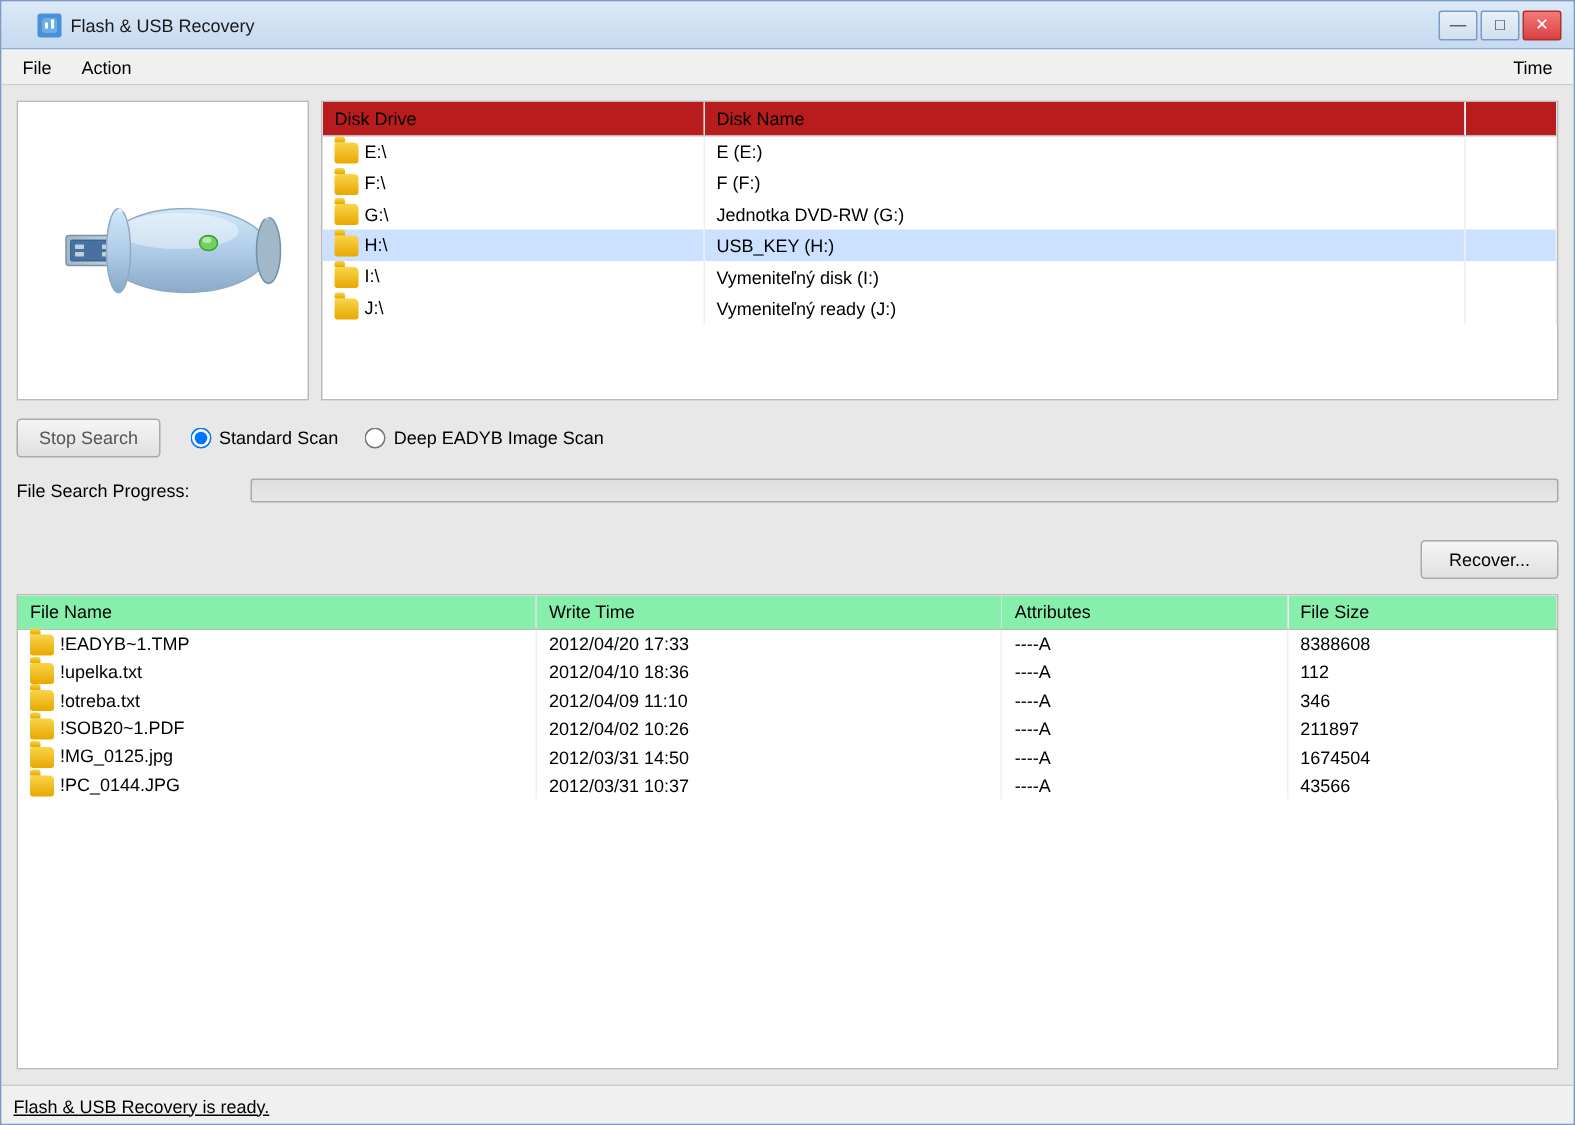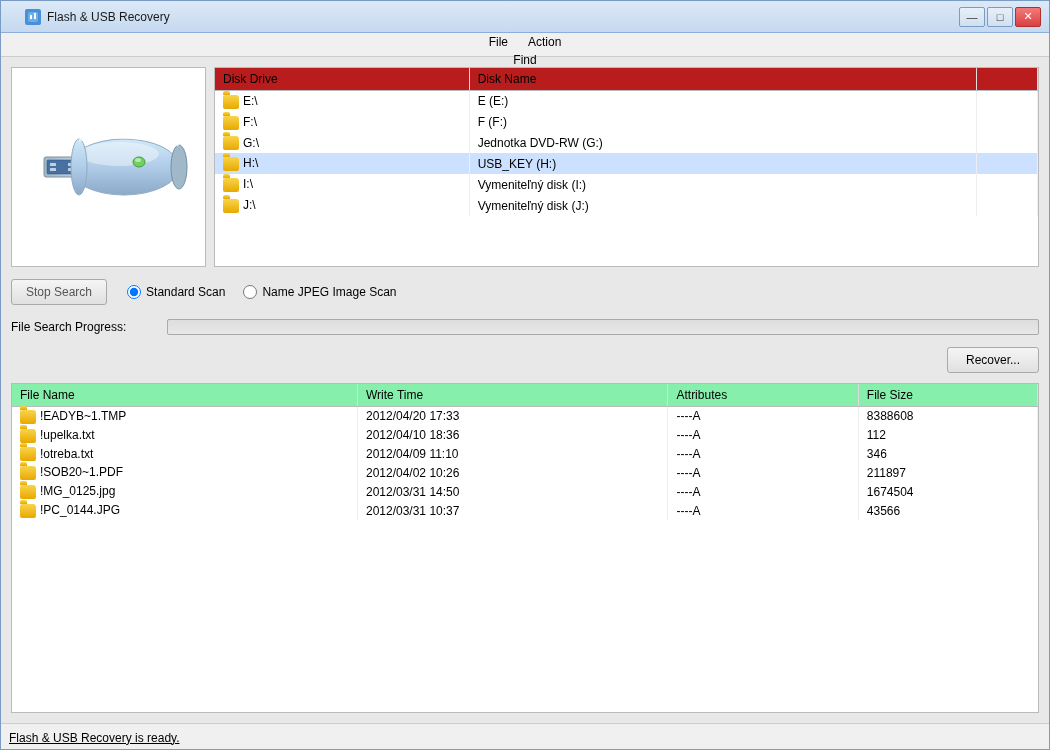--- a/index.html
+++ b/index.html
@@ -66,21 +66,20 @@
 
     
     .menu-bar {
       background: #f0f0f0;
       height: 24px;
       display: flex;
       align-items: center;
       border-bottom: 1px solid #ccc;
       padding: 0 4px;
       justify-content: space-between;
-      flex-direction: column;
     }
     .menu-bar-left {
       display: flex;
       gap: 0;
     }
     .menu-item {
       padding: 2px 10px;
       cursor: pointer;
       font-size: 12px;
       color: #000;
@@ -260,20 +259,21 @@
       justify-content: flex-end;
       padding: 2px 0;
     }
     .btn-recover {
       padding: 5px 18px;
       border: 1px solid #aaa;
       background: linear-gradient(to bottom, #f5f5f5, #e0e0e0);
       border-radius: 3px;
       cursor: pointer;
       font-size: 12px;
+      margin-top: 13px;
     }
 
     
     .files-section {
       flex: 1;
       background: white;
       border: 1px solid #bbb;
       overflow: hidden;
       display: flex;
       flex-direction: column;
@@ -350,21 +350,21 @@
       <button class="tb-btn">□</button>
       <button class="tb-btn close">✕</button>
     </div>
   </div>
 
   <div class="menu-bar">
     <div class="menu-bar-left">
       <span class="menu-item">File</span>
       <span class="menu-item">Action</span>
     </div>
-    <span class="menu-about">Find</span>
+    <span class="menu-about">Time</span>
   </div>
 
   <div class="main-content">
 
     <div class="top-section">
 
       <div class="usb-image-panel">
         <svg class="usb-svg" viewBox="0 0 170 130">
 
           <defs>
@@ -446,39 +446,39 @@
       <td>
         <span class="folder-icon"></span>I:\
       </td>
       <td>Vymeniteľný disk (I:)</td>
       <td></td>
     </tr>
                 <tr>
       <td>
         <span class="folder-icon"></span>J:\
       </td>
-      <td>Vymeniteľný disk (J:)</td>
+      <td>Vymeniteľný ready (J:)</td>
       <td></td>
     </tr>
               </tbody>
           </table>
         </div>
       </div>
     </div>
 
     <div class="controls-row">
       <button class="btn-stop">Stop Search</button>
       <div class="radio-group">
         <label class="radio-label">
           <input type="radio" name="scan" checked="" class="radio-input" style="">
           <span>Standard Scan</span>
         </label>
         <label class="radio-label">
           <input type="radio" name="scan" class="radio-input" style="">
-          <span>Name JPEG Image Scan</span>
+          <span>Deep EADYB Image Scan</span>
         </label>
       </div>
     </div>
 
     <div class="progress-row">
       <span class="progress-label">File Search Progress:</span>
       <div class="progress-bar-bg"></div>
     </div>
 
     <div class="recover-row">

